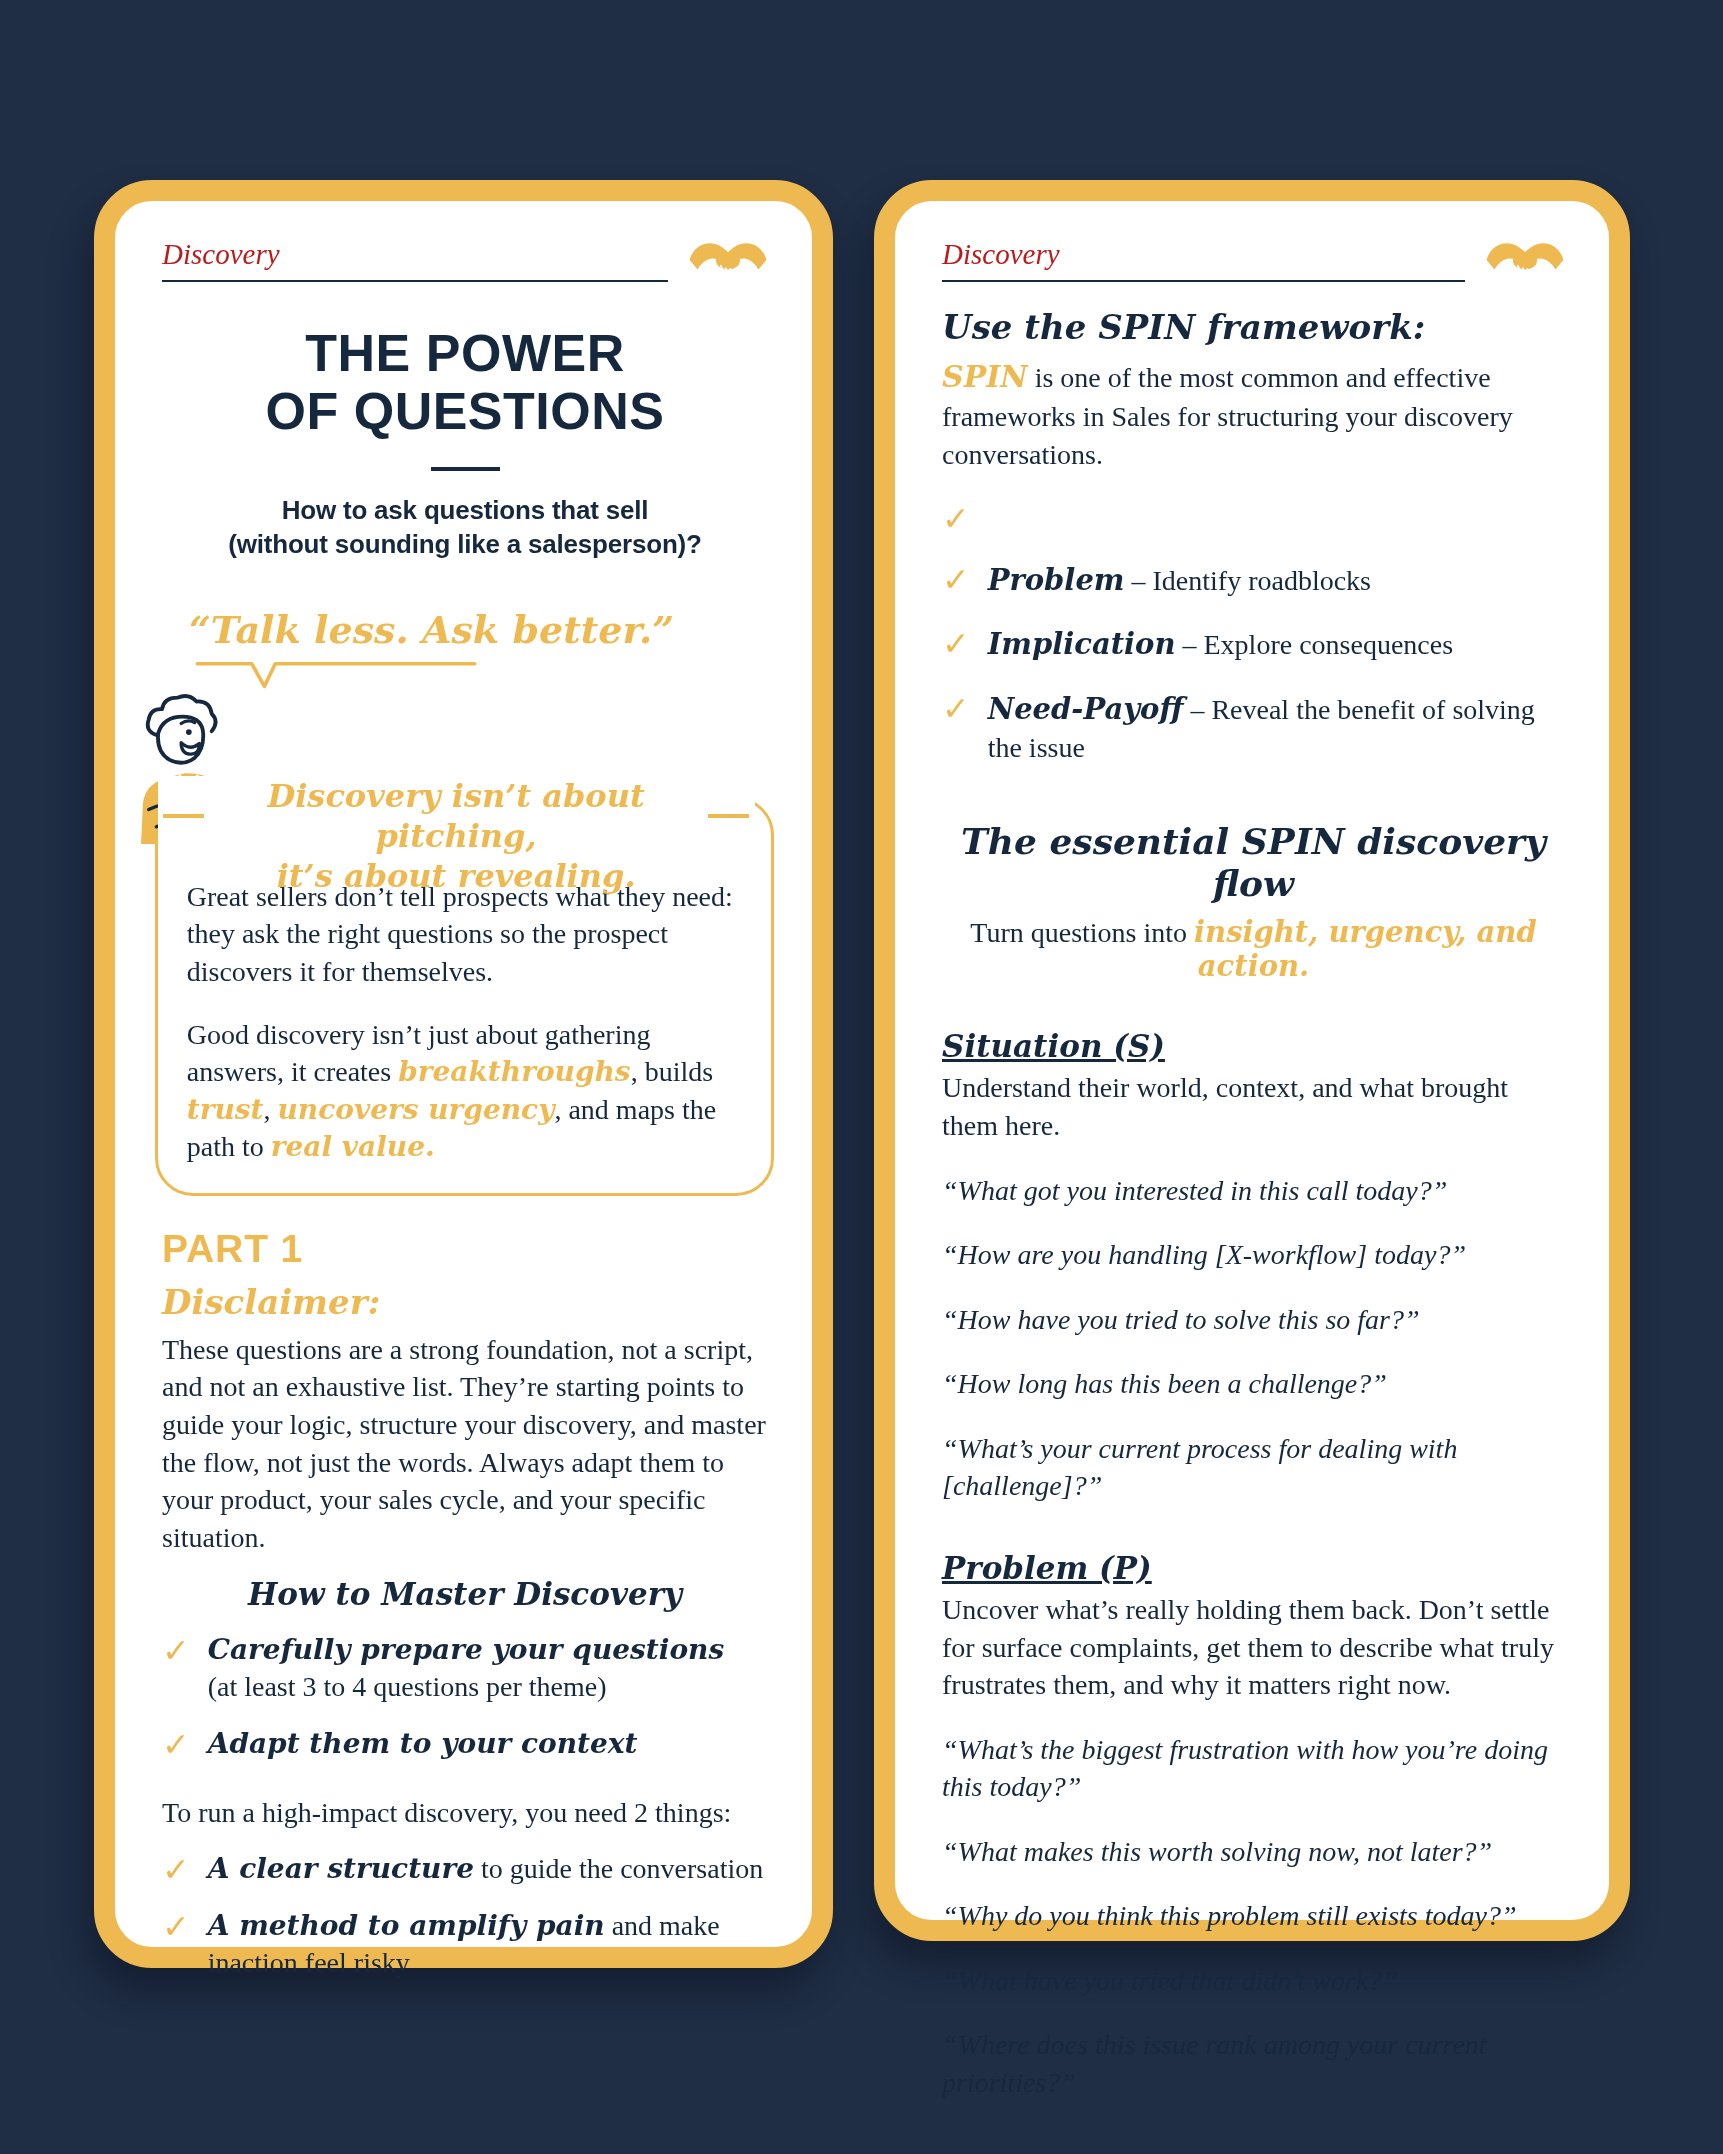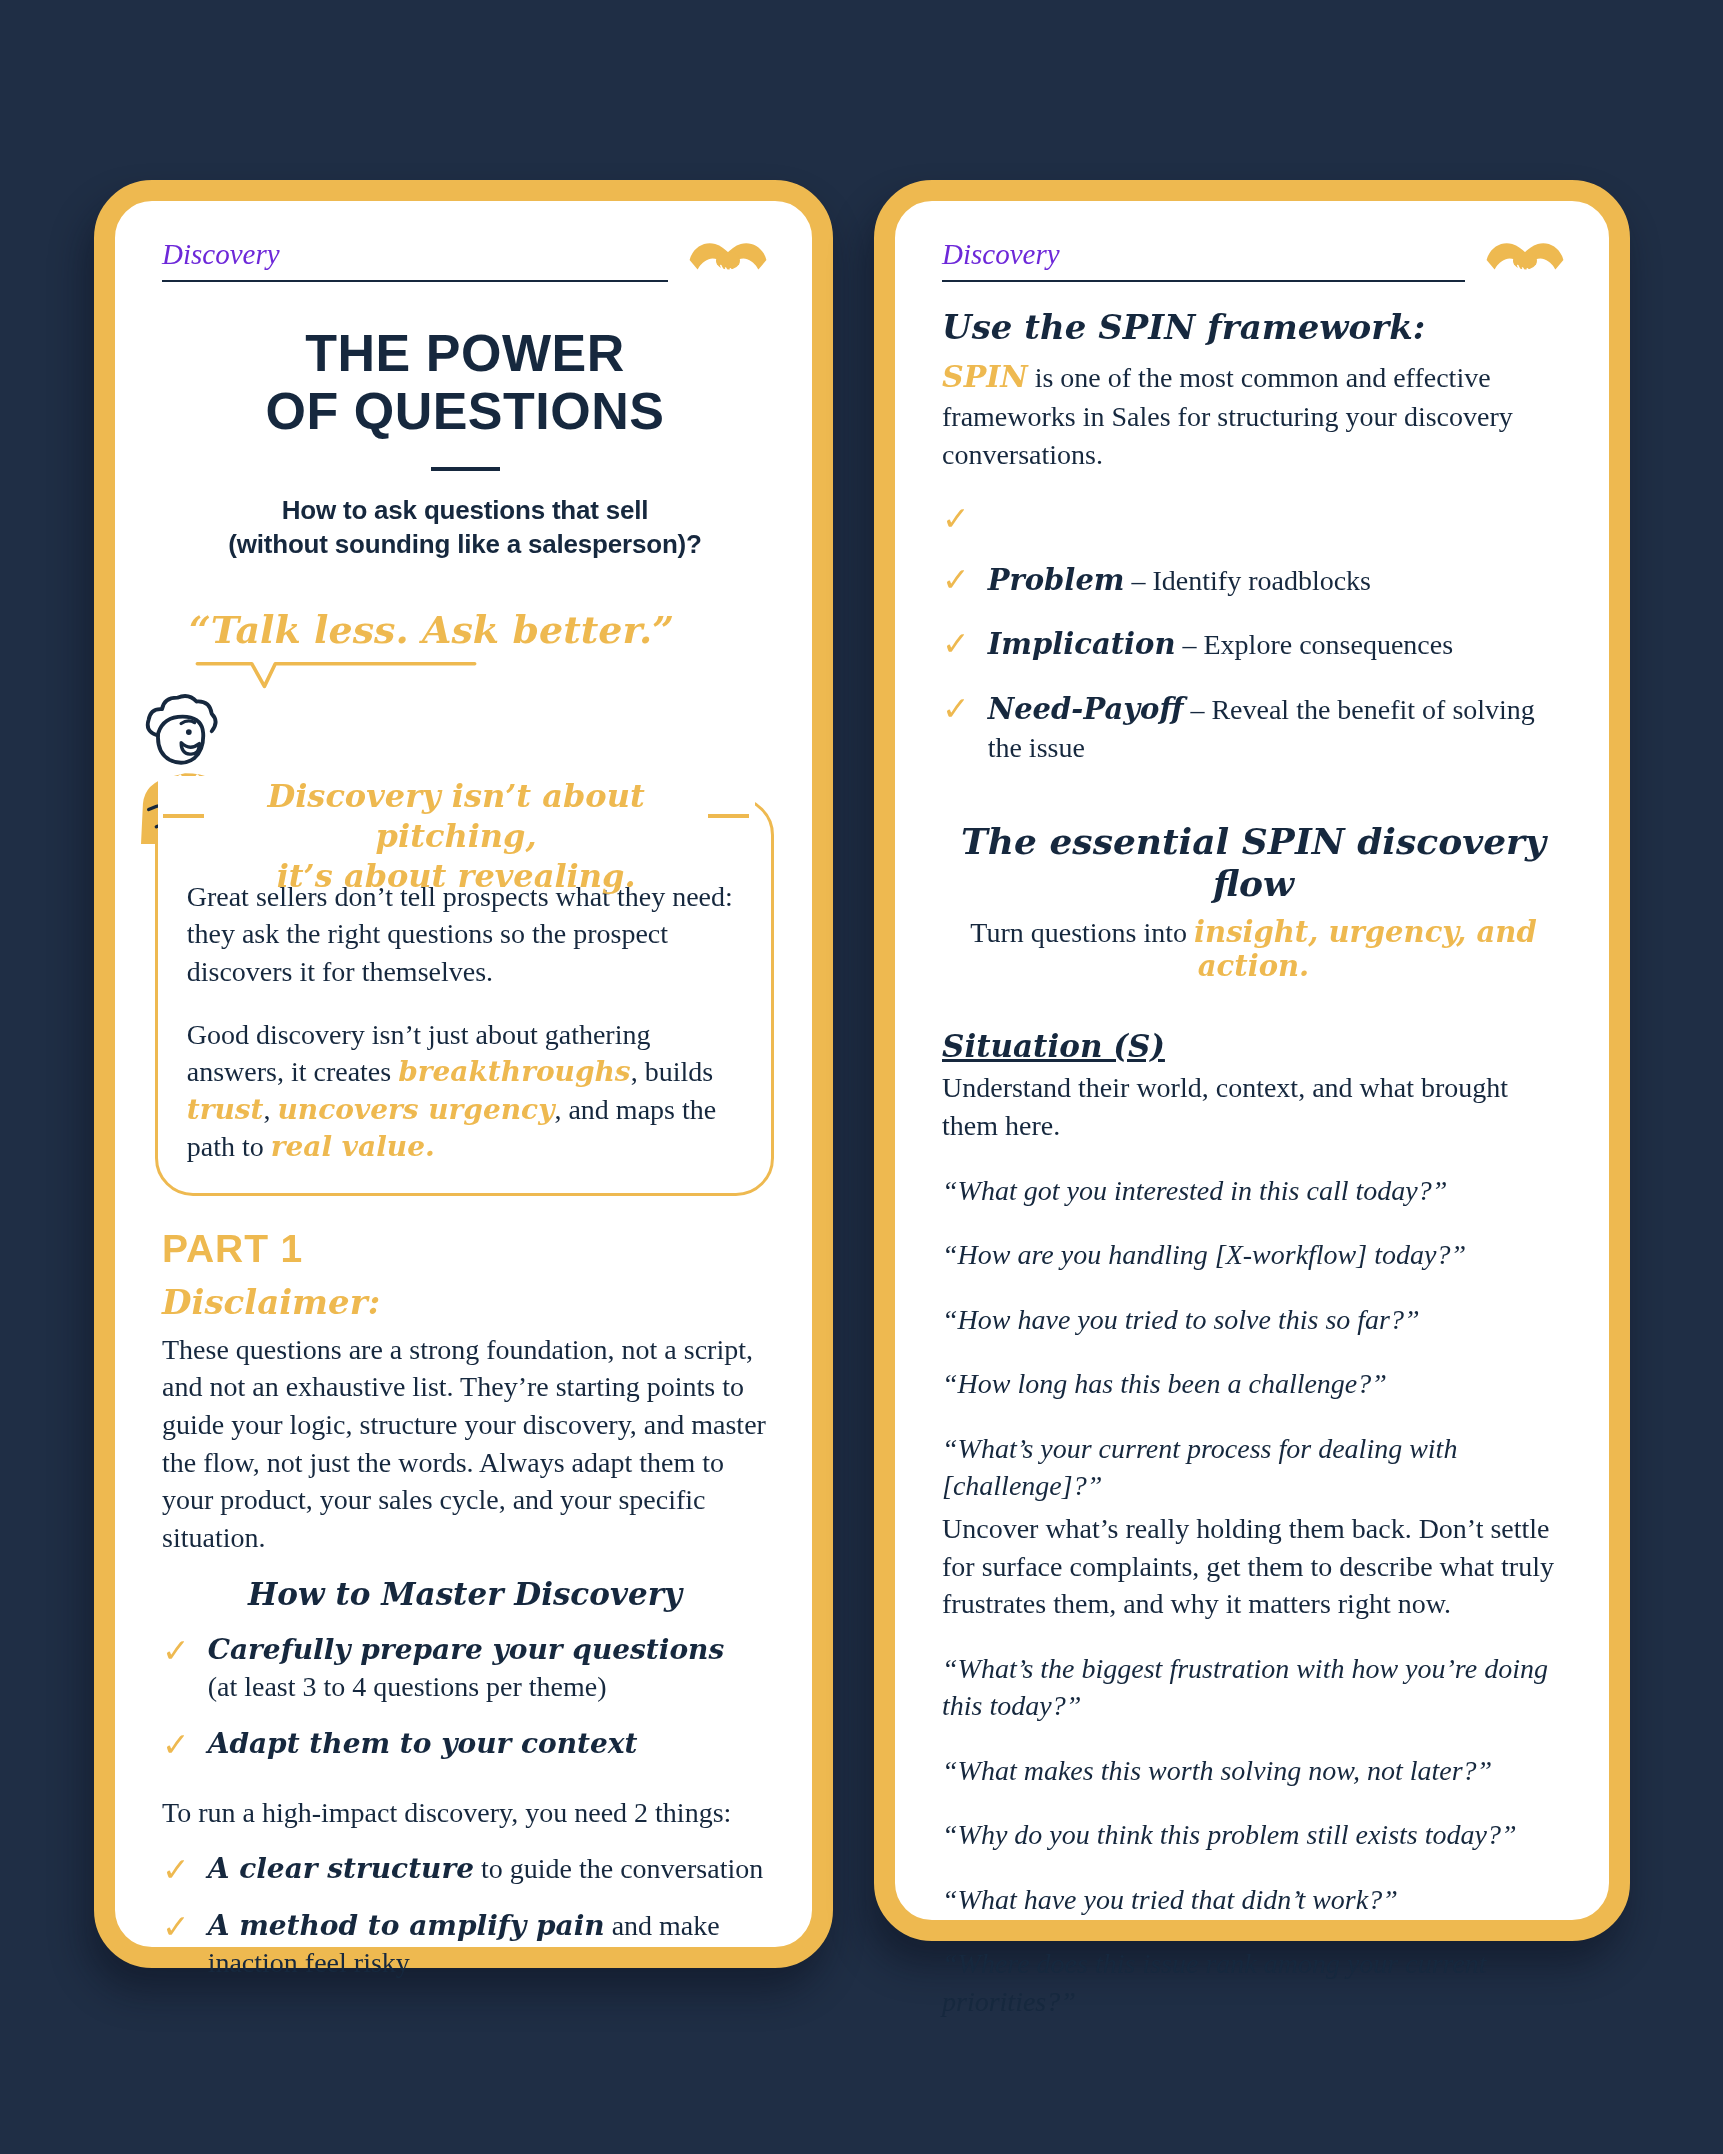--- a/index.html
+++ b/index.html
@@ -19,21 +19,21 @@
     box-sizing:border-box;
     box-shadow:-7.3px 23.6px 36px rgba(8,14,26,0.45);
   }
   .card-left{left:94px;top:180px;width:739px;height:1788px;}
   .card-right{left:874px;top:180px;width:756px;height:1761px;}
   .inner{padding:33px 44px 36px 47px;position:relative;height:100%;box-sizing:border-box;}
 
   
   .tag-row{display:flex;align-items:flex-end;gap:20px;}
   .tag-wrap{flex:1;border-bottom:2.7px solid #16283e;padding-bottom:8.2px;}
-  .tag{font-style:italic;font-size:29px;color:#6d28d9;}
+  .tag{font-style:italic;font-size:29px;color:#b91c1c;}
   .hs-icon{width:80px;height:44px;flex:0 0 auto;margin-bottom:3.6px;}
 
   
   .disp{font-family:"Liberation Sans", sans-serif;font-weight:bold;color:#16283e;}
   .title{margin-top:42px;text-align:center;font-size:52px;line-height:1.12;letter-spacing:0.5px;}
   .divider{width:69px;height:3.6px;background:#16283e;margin:27px auto 23.6px;}
   .subtitle{text-align:center;font-size:26px;line-height:1.3;letter-spacing:-0.2px;}
 
   .accent{color:#eeb950;}
   .script{font-family:"DejaVu Serif", serif;font-style:italic;font-weight:bold;}
@@ -220,20 +220,21 @@
     <div class="flow-sub"><span>Turn questions into </span><span class="script accent">insight, urgency, and action.</span></div>
 
     <div class="script sec-head">Situation (S)</div>
     <p class="sec-intro">Understand their world, context, and what brought them here.</p>
     <p class="q">“What got you interested in this call today?”</p>
     <p class="q">“How are you handling [X-workflow] today?”</p>
     <p class="q">“How have you tried to solve this so far?”</p>
     <p class="q">“How long has this been a challenge?”</p>
     <p class="q">“What’s your current process for dealing with [challenge]?”</p>
 
+    <div class="script sec-head">Problem (P)</div>
     <p class="sec-intro">Uncover what’s really holding them back. Don’t settle for surface complaints, get them to describe what truly frustrates them, and why it matters right now.</p>
     <p class="q">“What’s the biggest frustration with how you’re doing this today?”</p>
     <p class="q">“What makes this worth solving now, not later?”</p>
     <p class="q">“Why do you think this problem still exists today?”</p>
     <p class="q">“What have you tried that didn’t work?”</p>
     <p class="q">“Where does this issue rank among your current priorities?”</p>
 
   </div>
 </div>
 

